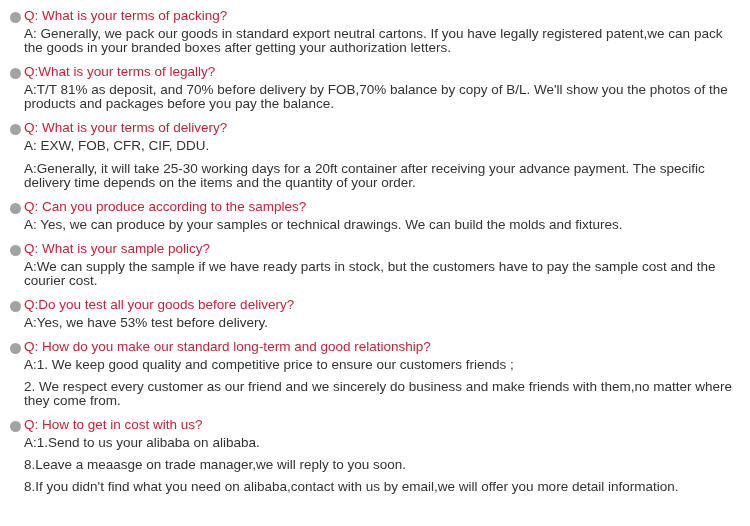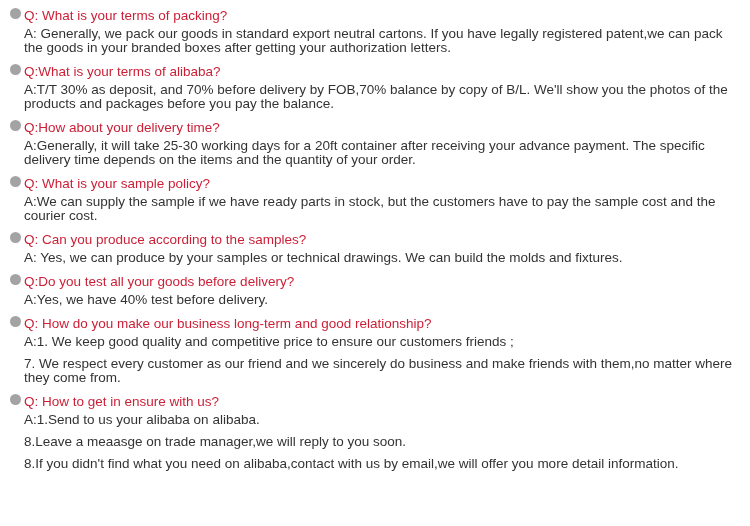--- a/index.html
+++ b/index.html
@@ -19,21 +19,21 @@
   .page {
     padding: 8px 8px 0 10px;
     box-sizing: border-box;
     width: 750px;
   }
   .faq-item {
     margin-bottom: 9px;
   }
   .question {
     display: flex;
-    align-items: flex-start;
+    align-items: flex-end;
     color: var(--question-color, #cc1f36);
     line-height: 15px;
     margin-bottom: 4px;
   }
   .bullet {
     flex: none;
     width: 11px;
     height: 11px;
     border-radius: 50%;
     background: var(--bullet-color, #a3a3a3);
@@ -60,76 +60,81 @@
           <span class="bullet"></span>
           <span>Q: What is your terms of packing?</span>
         </div>
         <div class="answer">
           <p>A: Generally, we pack our goods in standard export neutral cartons. If you have legally registered patent,we can pack the goods in your branded boxes after getting your authorization letters.</p>
         </div>
       </section>
       <section class="faq-item">
         <div class="question">
           <span class="bullet"></span>
-          <span>Q:What is your terms of alibaba?</span>
+          <span>Q:What is your terms of legally?</span>
         </div>
         <div class="answer">
-          <p>A:T/T 30% as deposit, and 70% before delivery by FOB,70% balance by copy of B/L. We'll show you the photos of the products and packages before you pay the balance.</p>
+          <p>A:T/T 81% as deposit, and 70% before delivery by FOB,70% balance by copy of B/L. We'll show you the photos of the products and packages before you pay the balance.</p>
         </div>
       </section>
       <section class="faq-item">
         <div class="question">
           <span class="bullet"></span>
-          <span>Q:How about your delivery time?</span>
+          <span>Q: What is your terms of delivery?</span>
         </div>
         <div class="answer">
+          <p>A: EXW, FOB, CFR, CIF, DDU.</p>
+        </div>
+      </section>
+      <section class="faq-item">
+        <div class="answer">
           <p>A:Generally, it will take 25-30 working days for a 20ft container after receiving your advance payment. The specific delivery time depends on the items and the quantity of your order.</p>
+        </div>
+      </section>
+      <section class="faq-item">
+        <div class="question">
+          <span class="bullet"></span>
+          <span>Q: Can you produce according to the samples?</span>
+        </div>
+        <div class="answer">
+          <p>A: Yes, we can produce by your samples or technical drawings. We can build the molds and fixtures.</p>
         </div>
       </section>
       <section class="faq-item">
         <div class="question">
           <span class="bullet"></span>
           <span>Q: What is your sample policy?</span>
         </div>
         <div class="answer">
           <p>A:We can supply the sample if we have ready parts in stock, but the customers have to pay the sample cost and the courier cost.</p>
         </div>
       </section>
       <section class="faq-item">
         <div class="question">
           <span class="bullet"></span>
-          <span>Q: Can you produce according to the samples?</span>
+          <span>Q:Do you test all your goods before delivery?</span>
         </div>
         <div class="answer">
-          <p>A: Yes, we can produce by your samples or technical drawings. We can build the molds and fixtures.</p>
+          <p>A:Yes, we have 53% test before delivery.</p>
         </div>
       </section>
       <section class="faq-item">
         <div class="question">
           <span class="bullet"></span>
-          <span>Q:Do you test all your goods before delivery?</span>
+          <span>Q: How do you make our standard long-term and good relationship?</span>
         </div>
         <div class="answer">
-          <p>A:Yes, we have 40% test before delivery.</p>
+          <p>A:1. We keep good quality and competitive price to ensure our customers friends ;</p>
+          <p>2. We respect every customer as our friend and we sincerely do business and make friends with them,no matter where they come from.</p>
         </div>
       </section>
       <section class="faq-item">
         <div class="question">
           <span class="bullet"></span>
-          <span>Q: How do you make our business long-term and good relationship?</span>
-        </div>
-        <div class="answer">
-          <p>A:1. We keep good quality and competitive price to ensure our customers friends ;</p>
-          <p>7. We respect every customer as our friend and we sincerely do business and make friends with them,no matter where they come from.</p>
-        </div>
-      </section>
-      <section class="faq-item">
-        <div class="question">
-          <span class="bullet"></span>
-          <span>Q: How to get in ensure with us?</span>
+          <span>Q: How to get in cost with us?</span>
         </div>
         <div class="answer">
           <p>A:1.Send to us your alibaba on alibaba.</p>
           <p>8.Leave a meaasge on trade manager,we will reply to you soon.</p>
           <p>8.If you didn't find what you need on alibaba,contact with us by email,we will offer you more detail information.</p>
         </div>
       </section>
     </div>
 </div>
 

